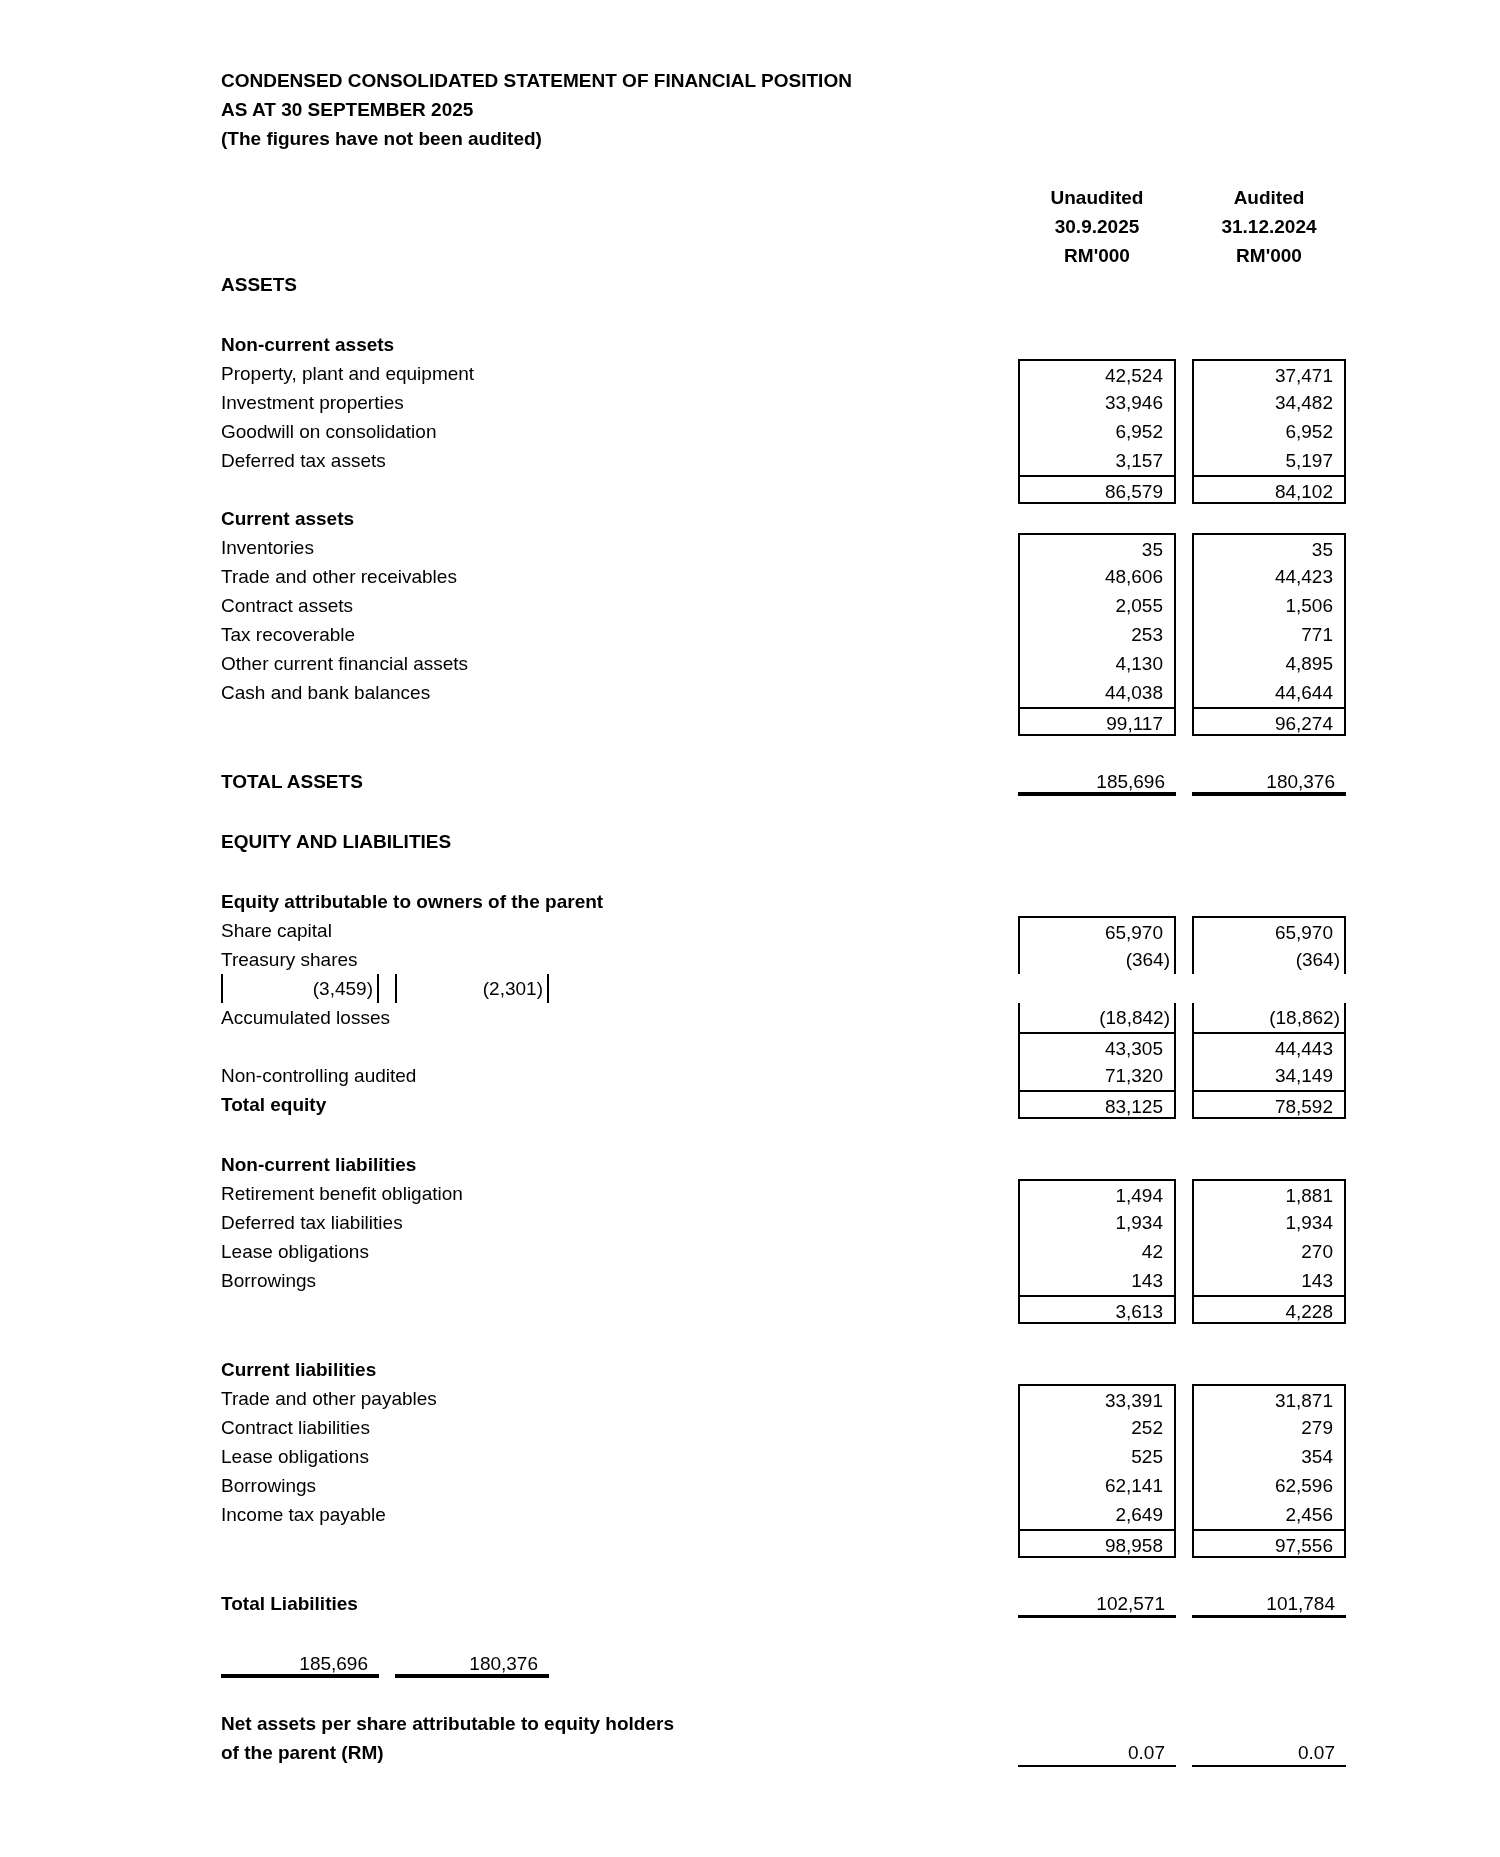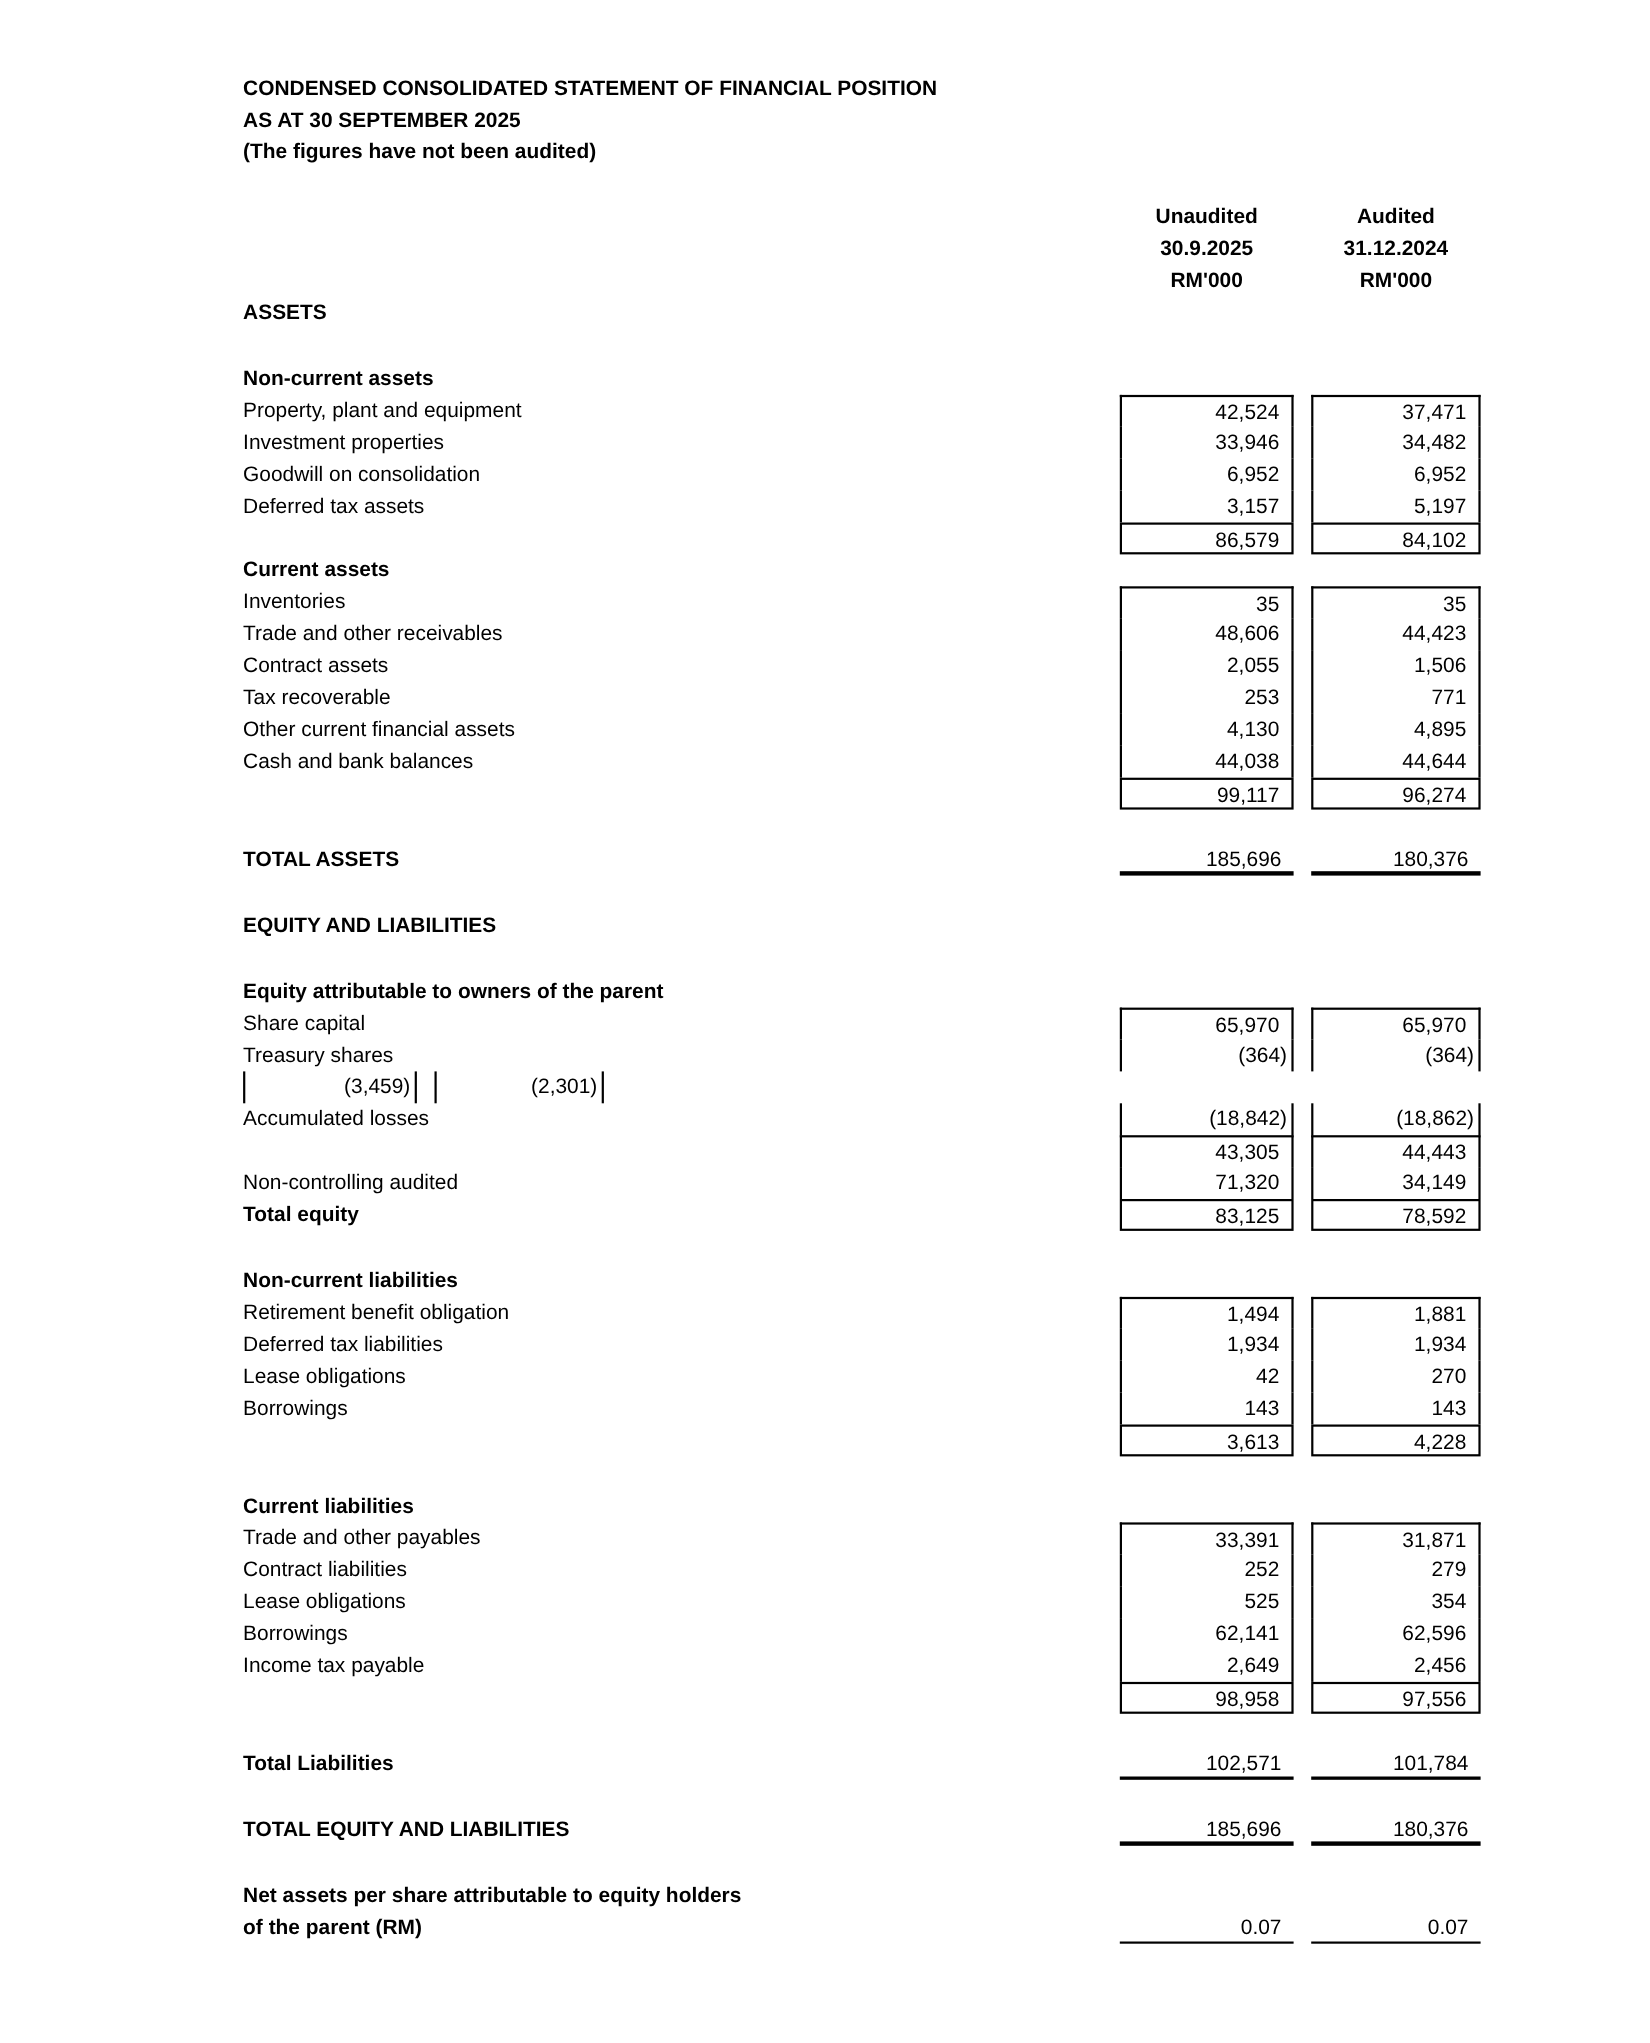--- a/index.html
+++ b/index.html
@@ -300,21 +300,20 @@
         </div>
         <div class="sp31"></div>
         <div class="row">
           <div class="lbl bold">Total Liabilities</div>
           <div class="c1 u-medium">102,571</div>
           <div class="cgap"></div>
           <div class="c2 u-medium">101,784</div>
         </div>
         <div class="sp31"></div>
         <div class="row">
-          <div class="lbl bold">TOTAL EQUITY AND LIABILITIES</div>
           <div class="c1 u-thick">185,696</div>
           <div class="cgap"></div>
           <div class="c2 u-thick">180,376</div>
         </div>
         <div class="sp31"></div>
         <div class="row">
           <div class="lbl bold">Net assets per share attributable to equity holders</div>
           <div class="c1"></div>
           <div class="cgap"></div>
           <div class="c2"></div>

